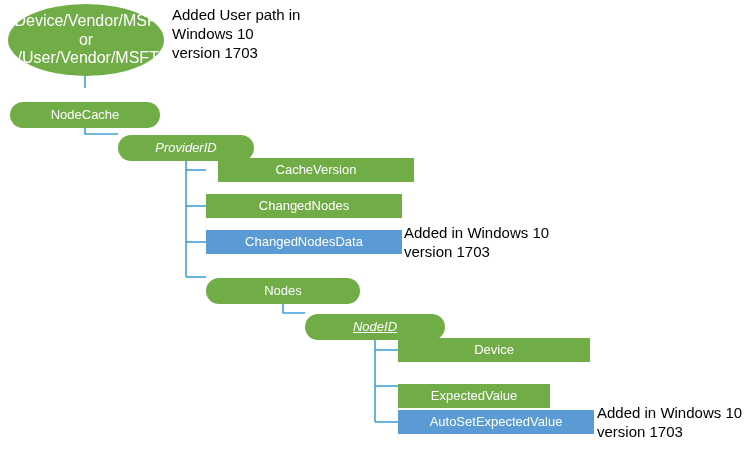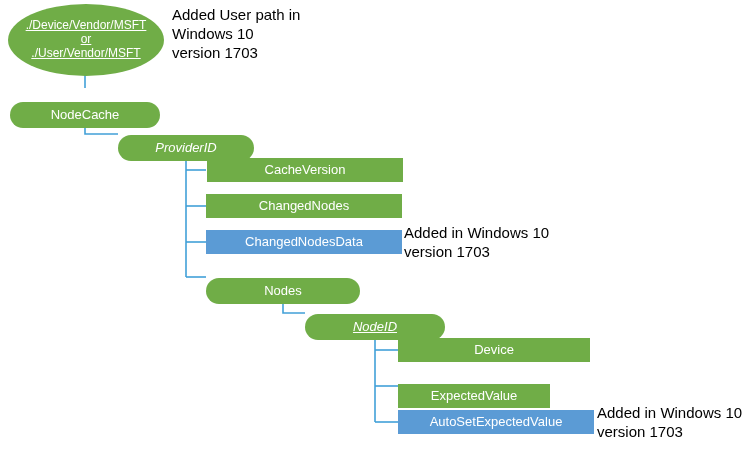--- a/index.html
+++ b/index.html
@@ -71,35 +71,35 @@
 
       <path d="M 283 291 L 283 313 L 305 313"></path>
 
       <path d="M 375 327 L 375 422"></path>
       <path d="M 375 350 L 398 350"></path>
       <path d="M 375 386 L 398 386"></path>
       <path d="M 375 422 L 398 422"></path>
     </g>
   </svg>
 
-  <div class="node ellipse green" style="left:8px; top:4px; width:156px; height:72px; font-size:12px;text-decoration:underline;">
+  <div class="node ellipse green" style="left:8px; top:4px; width:156px; height:72px; font-size:16px;">
     <span style="white-space:pre-line;">./Device/Vendor/MSFT
 or
 ./User/Vendor/MSFT</span>
   </div>
 
   <div class="node rounded green" style="left:10px; top:88px; width:150px; height:26px;">
     <span>NodeCache</span>
   </div>
 
   <div class="node rounded green italic" style="left:118px; top:121px; width:136px; height:26px;">
     <span>ProviderID</span>
   </div>
 
-  <div class="node rect green" style="left:207px; top:158px; width:196px; height:24px;">
+  <div class="node rect green" style="left:218px; top:158px; width:196px; height:24px;">
     <span>CacheVersion</span>
   </div>
 
   <div class="node rect green" style="left:206px; top:194px; width:196px; height:24px;">
     <span>ChangedNodes</span>
   </div>
 
   <div class="node rect blue" style="left:206px; top:230px; width:196px; height:24px;">
     <span>ChangedNodesData</span>
   </div>

